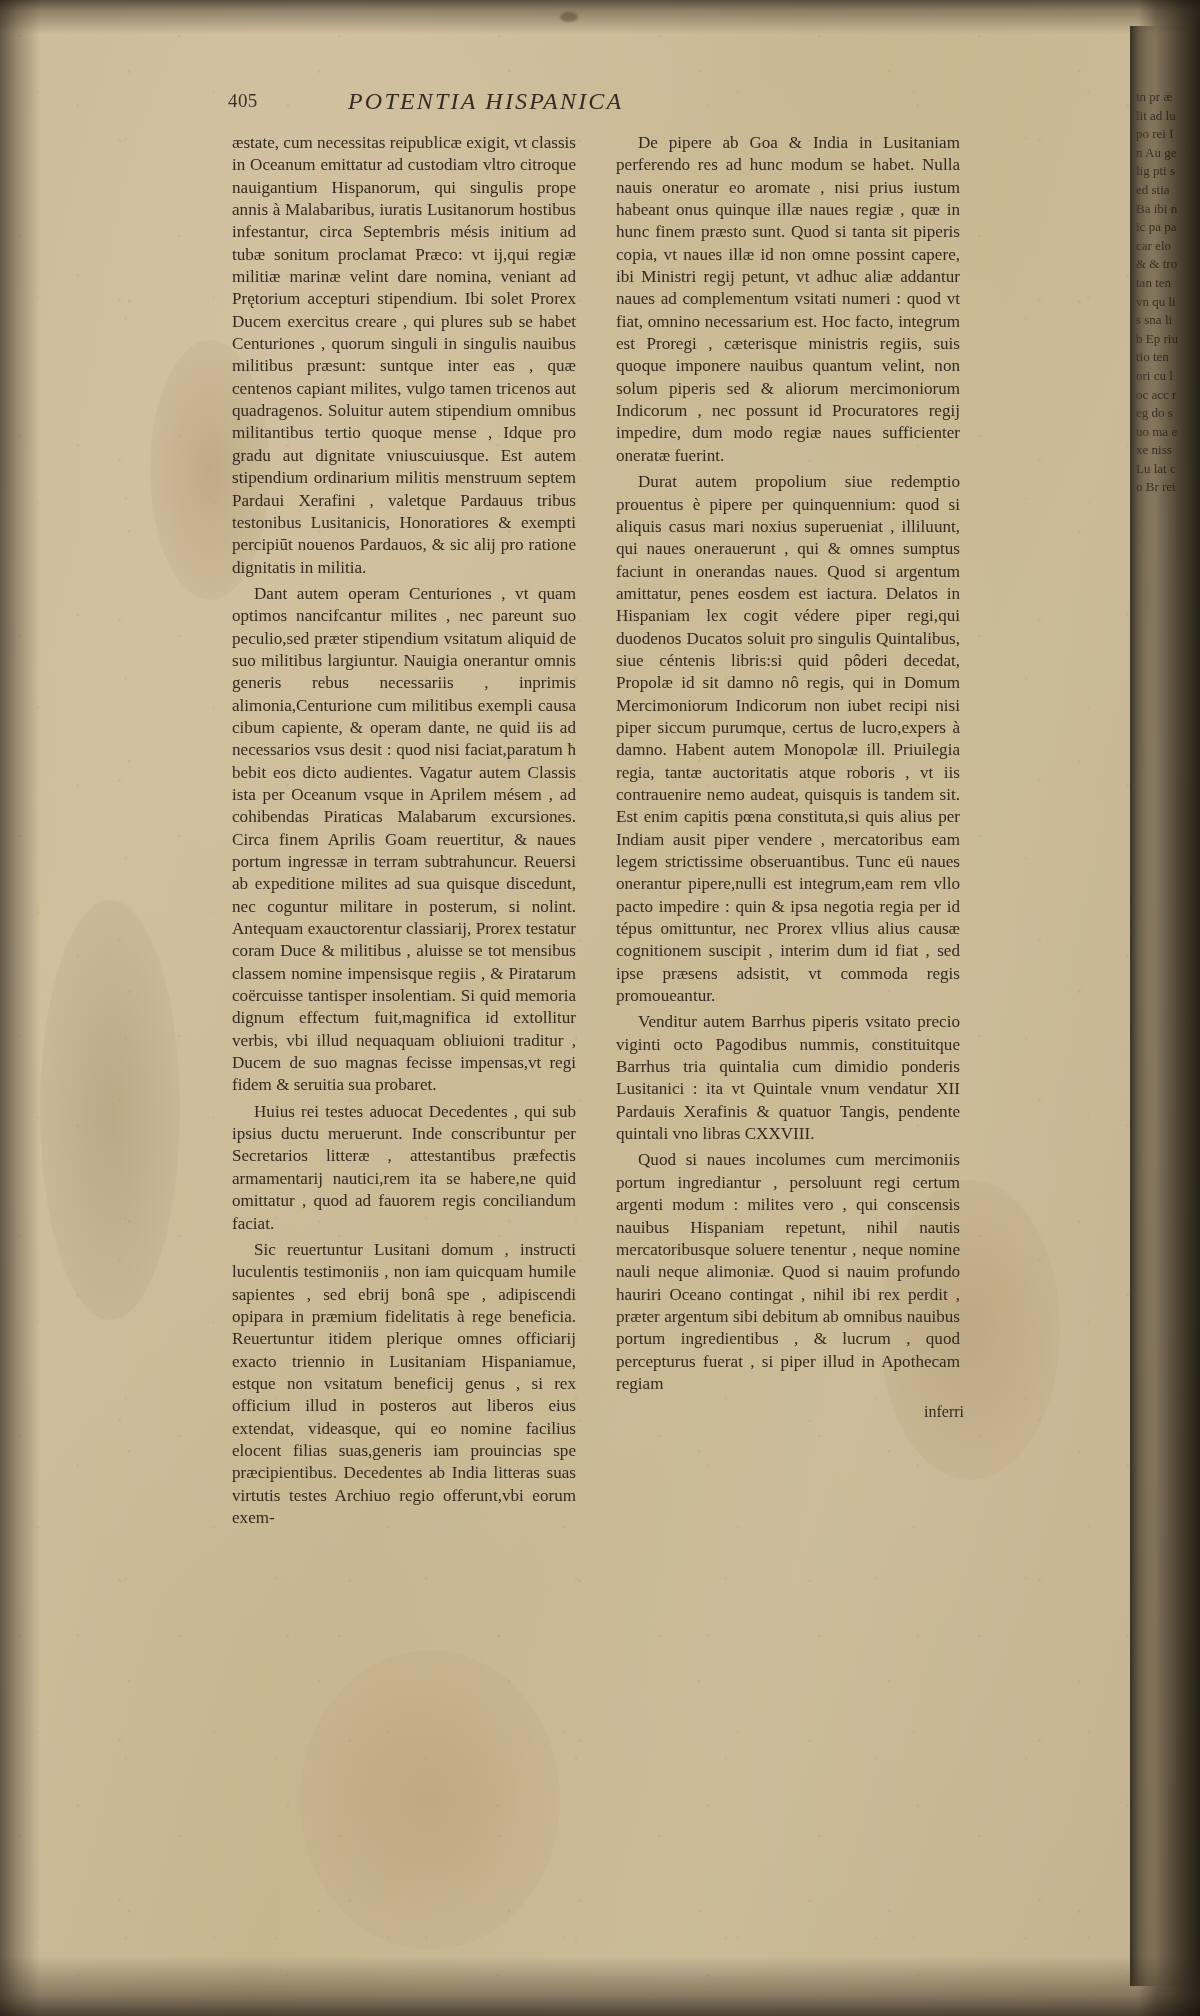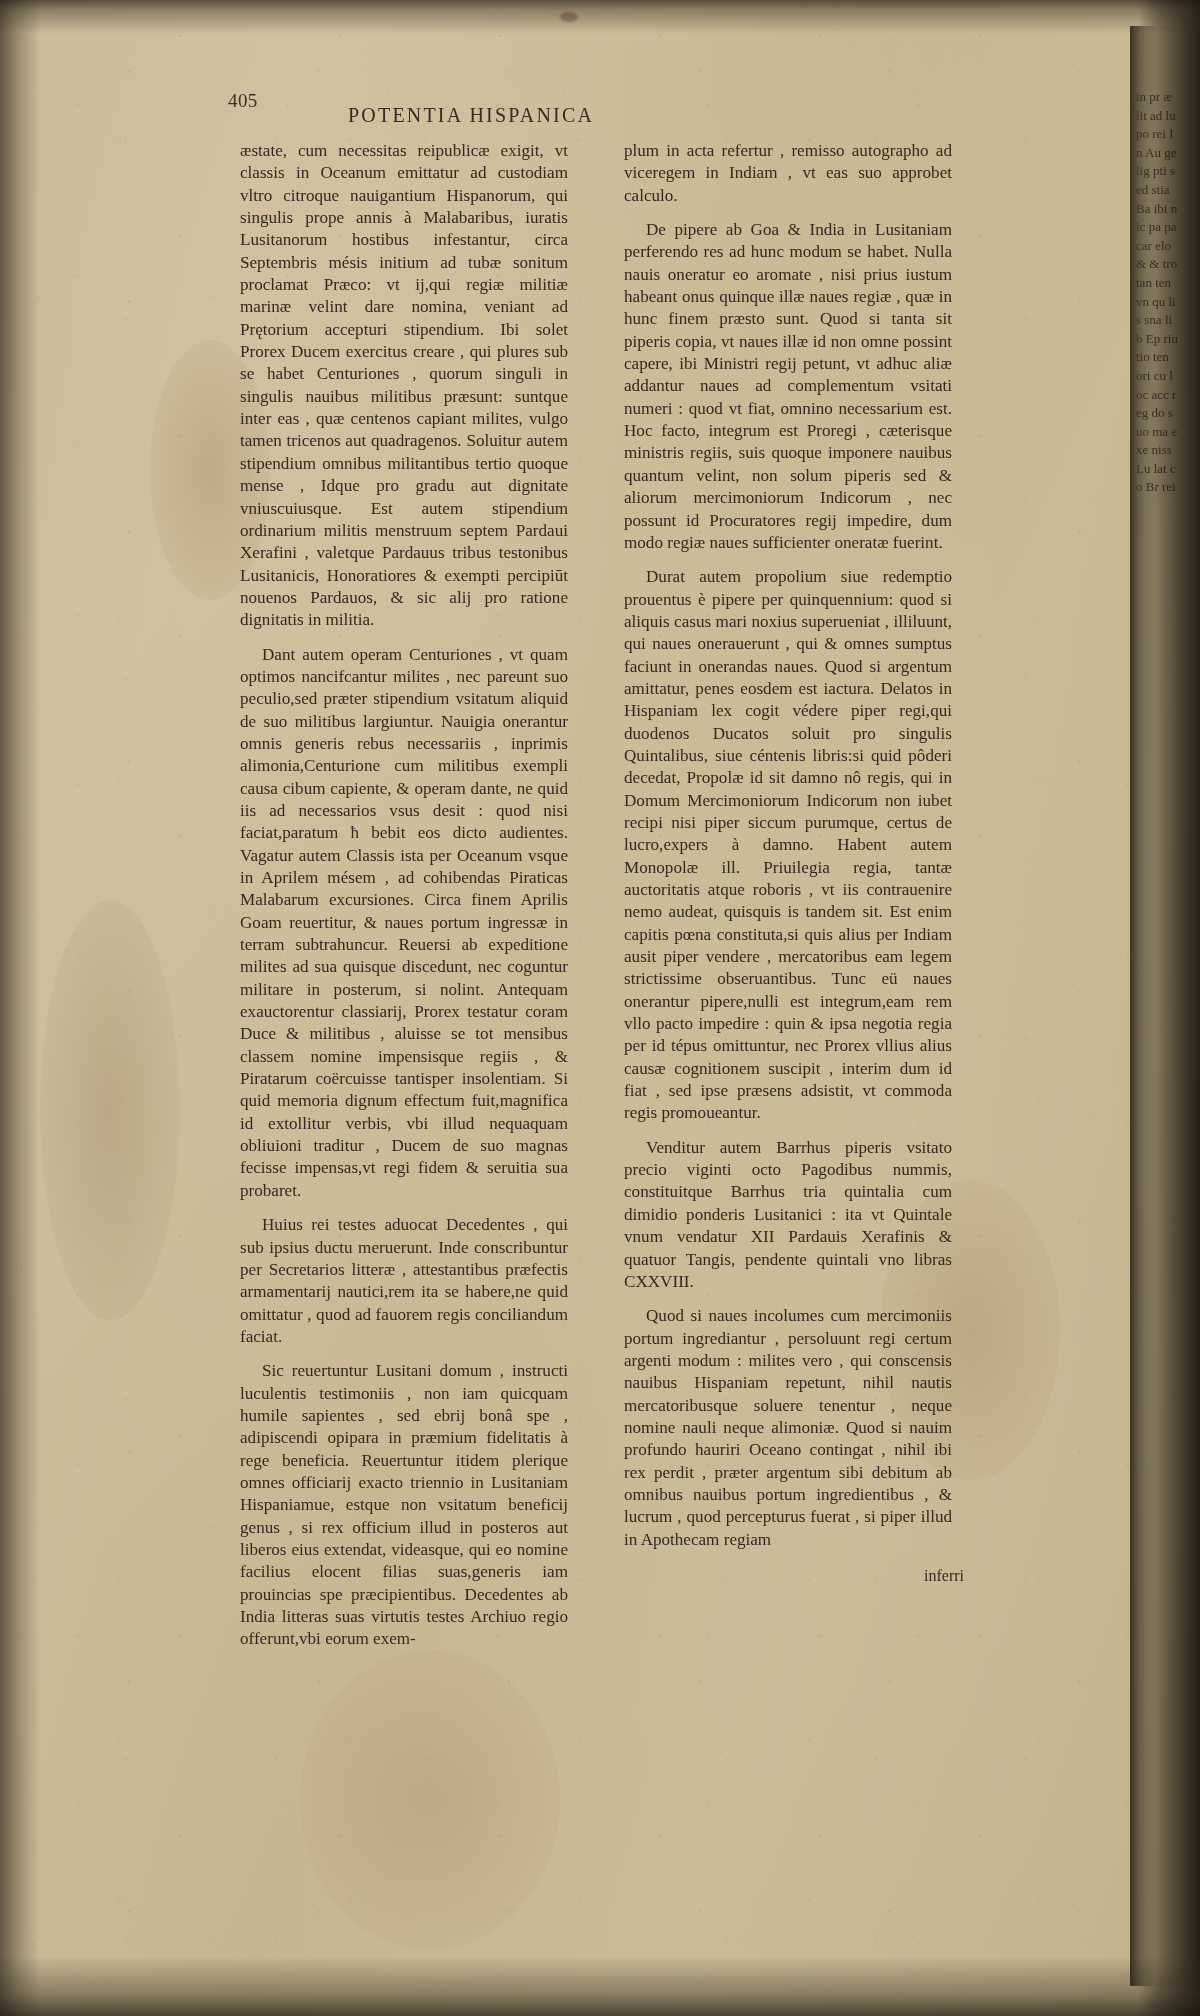--- a/index.html
+++ b/index.html
@@ -80,45 +80,46 @@
     position: absolute;
     left: 0;
     top: 2px;
     font-size: 19px;
     color: #3a3026;
     letter-spacing: 0.4px;
   }
   #head-title {
     position: absolute;
     left: 120px;
-    top: 16px;
-    font-size: 20px;
+    top: 0;
+    font-size: 24px;
     letter-spacing: 2.2px;
     color: #352c22;
     white-space: nowrap;
+    font-style: italic;
   }
 
   
   .col {
     position: absolute;
     top: 128px;
     width: 352px;
     z-index: 3;
     color: #33291f;
     font-size: 17.1px;
     line-height: 22.35px;
     text-align: justify;
     text-justify: inter-word;
     hyphens: manual;
   }
   #col-left  { left: 228px; }
   #col-right { left: 612px; }
 
   .col p {
-    margin: 12px;
+    margin: 4px;
     text-indent: 22px;
   }
   .col p.noindent { text-indent: 0; }
 
   .catchword {
     position: absolute;
     right: 0;
     bottom: -24px;
     font-size: 16px;
     text-indent: 0;
@@ -187,21 +188,20 @@
   </div>
 
   <div class="col" id="col-left">
     <p class="noindent">æstate, cum necessitas reipublicæ exigit, vt classis in Oceanum emittatur ad custodiam vltro citroque nauigantium Hispanorum, qui singulis prope annis à Malabaribus, iuratis Lusitanorum hostibus infestantur, circa Septembris mésis initium ad tubæ sonitum proclamat Præco: vt ij,qui regiæ militiæ marinæ velint dare nomina, veniant ad Prętorium accepturi stipendium. Ibi solet Prorex Ducem exercitus creare , qui plures sub se habet Centuriones , quorum singuli in singulis nauibus militibus præsunt: suntque inter eas , quæ centenos capiant milites, vulgo tamen tricenos aut quadragenos. Soluitur autem stipendium omnibus militantibus tertio quoque mense , Idque pro gradu aut dignitate vniuscuiusque. Est autem stipendium ordinarium militis menstruum septem Pardaui Xerafini , valetque Pardauus tribus testonibus Lusitanicis, Honoratiores &amp; exempti percipiūt nouenos Pardauos, &amp; sic alij pro ratione dignitatis in militia.</p>
     <p>Dant autem operam Centuriones , vt quam optimos nancifcantur milites , nec pareunt suo peculio,sed præter stipendium vsitatum aliquid de suo militibus largiuntur. Nauigia onerantur omnis generis rebus necessariis , inprimis alimonia,Centurione cum militibus exempli causa cibum capiente, &amp; operam dante, ne quid iis ad necessarios vsus desit : quod nisi faciat,paratum ħ bebit eos dicto audientes. Vagatur autem Classis ista per Oceanum vsque in Aprilem mésem , ad cohibendas Piraticas Malabarum excursiones. Circa finem Aprilis Goam reuertitur, &amp; naues portum ingressæ in terram subtrahuncur. Reuersi ab expeditione milites ad sua quisque discedunt, nec coguntur militare in posterum, si nolint. Antequam exauctorentur classiarij, Prorex testatur coram Duce &amp; militibus , aluisse se tot mensibus classem nomine impensisque regiis , &amp; Piratarum coërcuisse tantisper insolentiam. Si quid memoria dignum effectum fuit,magnifica id extollitur verbis, vbi illud nequaquam obliuioni traditur , Ducem de suo magnas fecisse impensas,vt regi fidem &amp; seruitia sua probaret.</p>
     <p>Huius rei testes aduocat Decedentes , qui sub ipsius ductu meruerunt. Inde conscribuntur per Secretarios litteræ , attestantibus præfectis armamentarij nautici,rem ita se habere,ne quid omittatur , quod ad fauorem regis conciliandum faciat.</p>
     <p>Sic reuertuntur Lusitani domum , instructi luculentis testimoniis , non iam quicquam humile sapientes , sed ebrij bonâ spe , adipiscendi opipara in præmium fidelitatis à rege beneficia. Reuertuntur itidem plerique omnes officiarij exacto triennio in Lusitaniam Hispaniamue, estque non vsitatum beneficij genus , si rex officium illud in posteros aut liberos eius extendat, videasque, qui eo nomine facilius elocent filias suas,generis iam prouincias spe præcipientibus. Decedentes ab India litteras suas virtutis testes Archiuo regio offerunt,vbi eorum exem-</p>
   </div>
 
   <div class="col" id="col-right">
-    <p class="noindent">plum in acta refertur , remisso autographo ad viceregem in Indiam , vt eas suo approbet calculo.</p>
     <p>De pipere ab Goa &amp; India in Lusitaniam perferendo res ad hunc modum se habet. Nulla nauis oneratur eo aromate , nisi prius iustum habeant onus quinque illæ naues regiæ , quæ in hunc finem præsto sunt. Quod si tanta sit piperis copia, vt naues illæ id non omne possint capere, ibi Ministri regij petunt, vt adhuc aliæ addantur naues ad complementum vsitati numeri : quod vt fiat, omnino necessarium est. Hoc facto, integrum est Proregi , cæterisque ministris regiis, suis quoque imponere nauibus quantum velint, non solum piperis sed &amp; aliorum mercimoniorum Indicorum , nec possunt id Procuratores regij impedire, dum modo regiæ naues sufficienter oneratæ fuerint.</p>
     <p>Durat autem propolium siue redemptio prouentus è pipere per quinquennium: quod si aliquis casus mari noxius superueniat , illiluunt, qui naues onerauerunt , qui &amp; omnes sumptus faciunt in onerandas naues. Quod si argentum amittatur, penes eosdem est iactura. Delatos in Hispaniam lex cogit védere piper regi,qui duodenos Ducatos soluit pro singulis Quintalibus, siue céntenis libris:si quid pôderi decedat, Propolæ id sit damno nô regis, qui in Domum Mercimoniorum Indicorum non iubet recipi nisi piper siccum purumque, certus de lucro,expers à damno. Habent autem Monopolæ ill. Priuilegia regia, tantæ auctoritatis atque roboris , vt iis contrauenire nemo audeat, quisquis is tandem sit. Est enim capitis pœna constituta,si quis alius per Indiam ausit piper vendere , mercatoribus eam legem strictissime obseruantibus. Tunc eü naues onerantur pipere,nulli est integrum,eam rem vllo pacto impedire : quin &amp; ipsa negotia regia per id tépus omittuntur, nec Prorex vllius alius causæ cognitionem suscipit , interim dum id fiat , sed ipse præsens adsistit, vt commoda regis promoueantur.</p>
     <p>Venditur autem Barrhus piperis vsitato precio viginti octo Pagodibus nummis, constituitque Barrhus tria quintalia cum dimidio ponderis Lusitanici : ita vt Quintale vnum vendatur XII Pardauis Xerafinis &amp; quatuor Tangis, pendente quintali vno libras CXXVIII.</p>
     <p>Quod si naues incolumes cum mercimoniis portum ingrediantur , persoluunt regi certum argenti modum : milites vero , qui conscensis nauibus Hispaniam repetunt, nihil nautis mercatoribusque soluere tenentur , neque nomine nauli neque alimoniæ. Quod si nauim profundo hauriri Oceano contingat , nihil ibi rex perdit , præter argentum sibi debitum ab omnibus nauibus portum ingredientibus , &amp; lucrum , quod percepturus fuerat , si piper illud in Apothecam regiam</p>
     <div class="catchword">inferri</div>
   </div>
 
   <div id="sliver">
     <div id="sliver-shadow"></div>
     <div id="sliver-text">in pr æ lit ad lu po rei In Au ge lig pti sed stia Ba ibi nic pa pa car elo &amp; &amp; tro tan ten vn qu lis sna lib Ep riu tio ten ori cu loc acc reg do suo ma exe niss Lu lat co Br rei</div>

